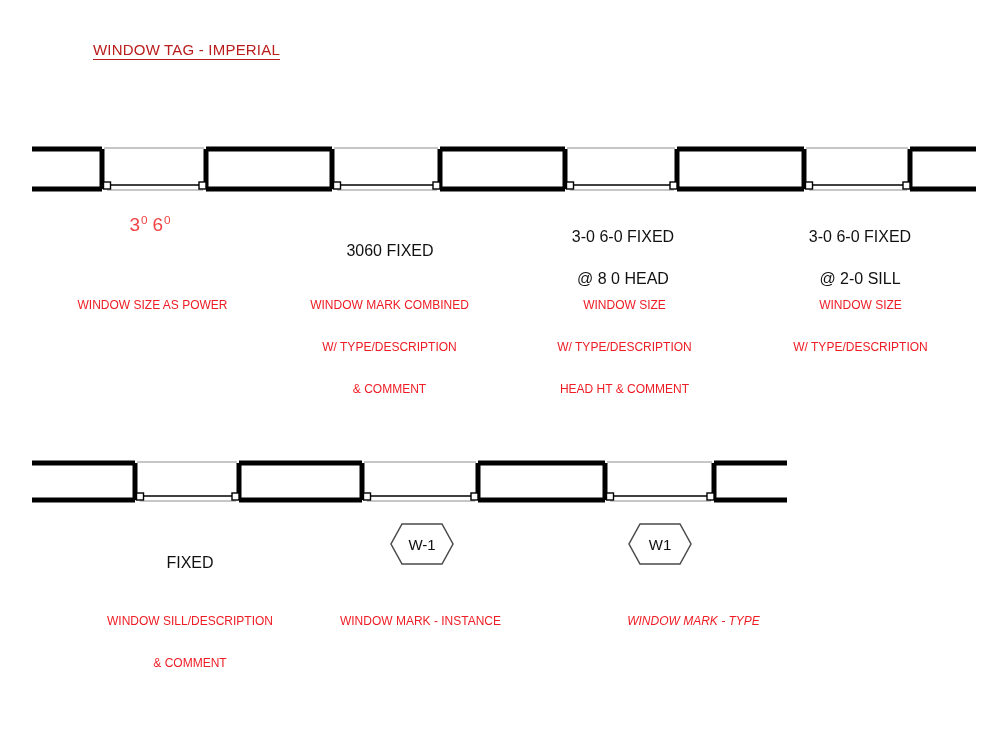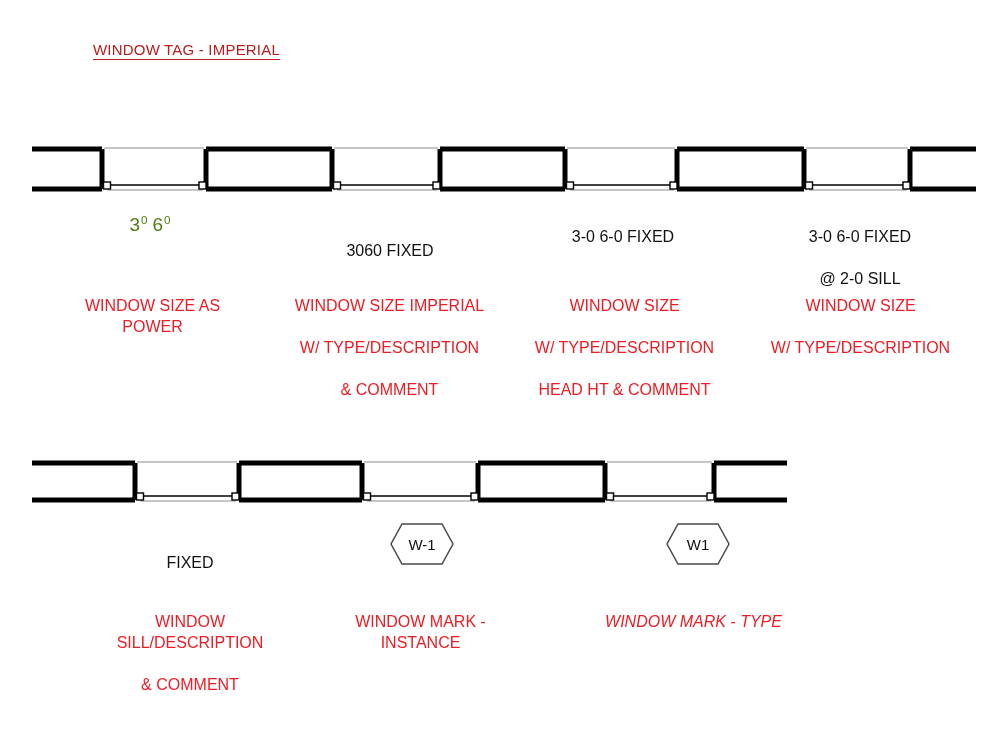--- a/index.html
+++ b/index.html
@@ -50,36 +50,36 @@
     color: #111111;
     white-space: pre-line;
   }
   .tag-label .line { display: block; }
 
   
   .power-label {
     position: absolute;
     text-align: center;
     font-size: 19px;
-    color: #4d7c0f;
+    color: #ef4444;
     white-space: nowrap;
   }
   .power-label sup {
     font-size: 0.62em;
     vertical-align: super;
     line-height: 0;
     margin-left: 1px;
     margin-right: 5px;
   }
 
   
   .caption {
     position: absolute;
     text-align: center;
-    font-size: 16px;
+    font-size: 12px;
     line-height: 21px;
     color: #ee1c24;
     white-space: pre-line;
   }
   .caption .line { display: block; }
 
   
   .hex-mark {
     position: absolute;
     width: 64px;
@@ -158,33 +158,34 @@
 <div class="power-label" style="left:75px; top:214px; width:155px;">
   <span>3</span><sup>0</sup><span>6</span><sup>0</sup>
 </div>
 
 <div class="tag-label" style="left:295px; top:219px; width:190px;">
   <span class="line">3060 FIXED</span>
 </div>
 
 <div class="tag-label" style="left:528px; top:205px; width:190px;">
   <span class="line">3-0 6-0 FIXED</span>
+  <span class="line">@ 8 0 HEAD</span>
 </div>
 
 <div class="tag-label" style="left:765px; top:205px; width:190px;">
   <span class="line">3-0 6-0 FIXED</span>
   <span class="line">@ 2-0 SILL</span>
 </div>
 
 <div class="caption" style="left:55px; top:274px; width:195px;">
   <span class="line">WINDOW SIZE AS POWER</span>
 </div>
 
 <div class="caption" style="left:292px; top:274px; width:195px;">
-  <span class="line">WINDOW SIZE IMPERIAL</span>
+  <span class="line">WINDOW MARK COMBINED</span>
   <span class="line">W/ TYPE/DESCRIPTION</span>
   <span class="line">&amp; COMMENT</span>
 </div>
 
 <div class="caption" style="left:527px; top:274px; width:195px;">
   <span class="line">WINDOW SIZE</span>
   <span class="line">W/ TYPE/DESCRIPTION</span>
   <span class="line">HEAD HT &amp; COMMENT</span>
 </div>
 
@@ -243,21 +244,21 @@
   <span class="line">FIXED</span>
 </div>
 
 <div class="hex-mark" style="left:390px; top:523px;">
   <svg width="64" height="42" viewBox="0 0 64 42">
     <polygon points="12,1 52,1 63,21 52,41 12,41 1,21" fill="#ffffff" stroke="#4a4a4a" stroke-width="1.5"></polygon>
     <text class="hex-text" x="32" y="27" text-anchor="middle">W-1</text>
   </svg>
 </div>
 
-<div class="hex-mark" style="left:666px; top:523px;">
+<div class="hex-mark" style="left:628px; top:523px;">
   <svg width="64" height="42" viewBox="0 0 64 42">
     <polygon points="12,1 52,1 63,21 52,41 12,41 1,21" fill="#ffffff" stroke="#4a4a4a" stroke-width="1.5"></polygon>
     <text class="hex-text" x="32" y="27" text-anchor="middle">W1</text>
   </svg>
 </div>
 
 <div class="caption" style="left:90px; top:590px; width:200px;">
   <span class="line">WINDOW SILL/DESCRIPTION</span>
   <span class="line">&amp; COMMENT</span>
 </div>

